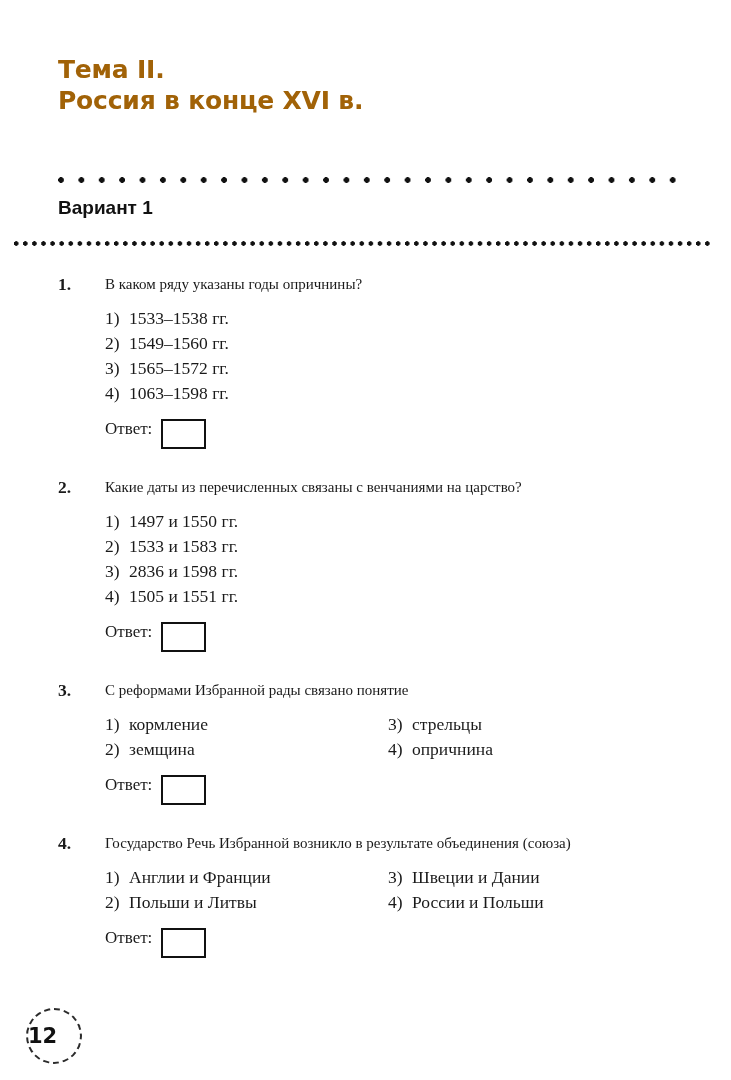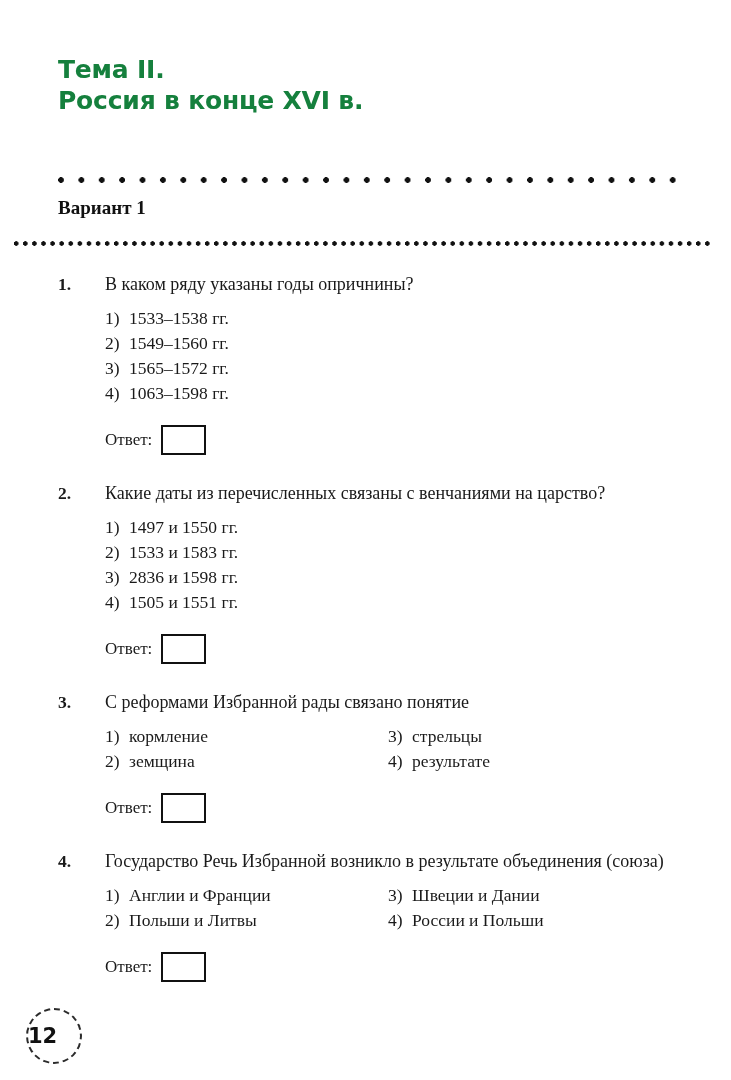--- a/index.html
+++ b/index.html
@@ -29,21 +29,21 @@
     left: 58px;
     top: 54px;
     width: 640px;
   }
   .title-line {
     font-family: "DejaVu Sans", "Liberation Sans", sans-serif;
     font-weight: 700;
     font-size: 25px;
     line-height: 31px;
     letter-spacing: -0.2px;
-    color: #15803d;
+    color: #a16207;
     white-space: nowrap;
   }
 
   
   .rule-sparse {
     position: absolute;
     left: 58px;
     top: 176px;
     width: 632px;
     height: 8px;
@@ -59,21 +59,21 @@
     height: 7px;
     background-image: radial-gradient(circle at 2.2px 3.5px, #111111 2.0px, rgba(0,0,0,0) 2.5px);
     background-size: 9.1px 7px;
     background-repeat: repeat-x;
   }
 
   .variant {
     position: absolute;
     left: 58px;
     top: 196px;
-    font-family: Liberation Serif, serif;
+    font-family: Liberation Sans, sans-serif;
     font-weight: 700;
     font-size: 19px;
     line-height: 24px;
     color: #111111;
   }
 
   
   .questions {
     position: absolute;
     left: 0;
@@ -91,21 +91,21 @@
   }
   .q-num {
     position: absolute;
     left: 0;
     top: 0;
     font-weight: 700;
     font-size: 17.5px;
     line-height: 24px;
   }
   .q-text {
-    font-size: 18px;
+    font-size: 15px;
     line-height: 24px;
     max-width: 590px;
   }
 
   .options {
     margin-top: 10px;
     padding-left: 47px;
   }
   .opt-row {
     display: flex;
@@ -122,22 +122,22 @@
   .opt-marker {
     flex: 0 0 auto;
     width: 24px;
     font-size: 17.5px;
   }
   .opt-label { white-space: nowrap; }
 
   
   .answer {
     display: flex;
-    align-items: center;
-    margin-top: 19px;
+    align-items: flex-start;
+    margin-top: 13px;
     padding-left: 47px;
   }
   .answer-label {
     font-size: 17px;
     line-height: 20px;
     margin-right: 9px;
   }
   .answer-box {
     width: 45px;
     height: 30px;
@@ -267,21 +267,21 @@
               <span class="opt-label">стрельцы</span>
             </div>
           </div>
           <div class="opt-row">
             <div class="opt opt-col-left">
               <span class="opt-marker">2)</span>
               <span class="opt-label">земщина</span>
             </div>
             <div class="opt">
               <span class="opt-marker">4)</span>
-              <span class="opt-label">результате</span>
+              <span class="opt-label">опричнина</span>
             </div>
           </div>
         </div>
         <div class="answer">
           <span class="answer-label">Ответ:</span>
           <div class="answer-box"></div>
         </div>
       </div>
       <div class="question">
         <div class="q-head">

